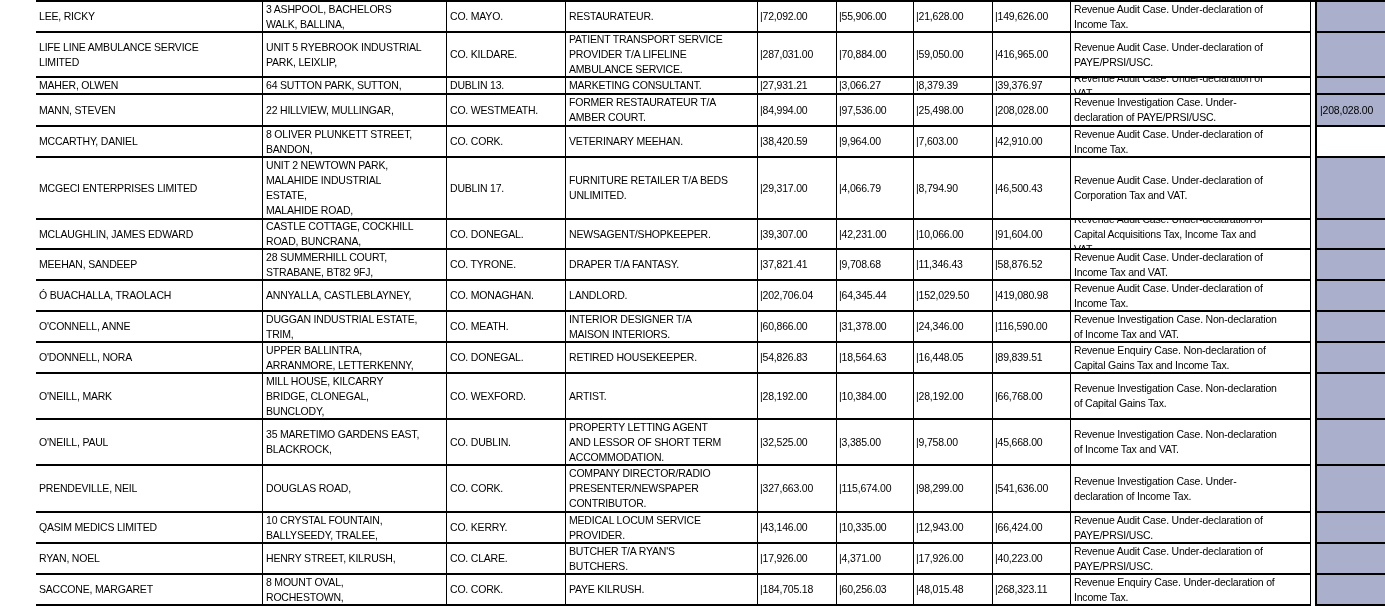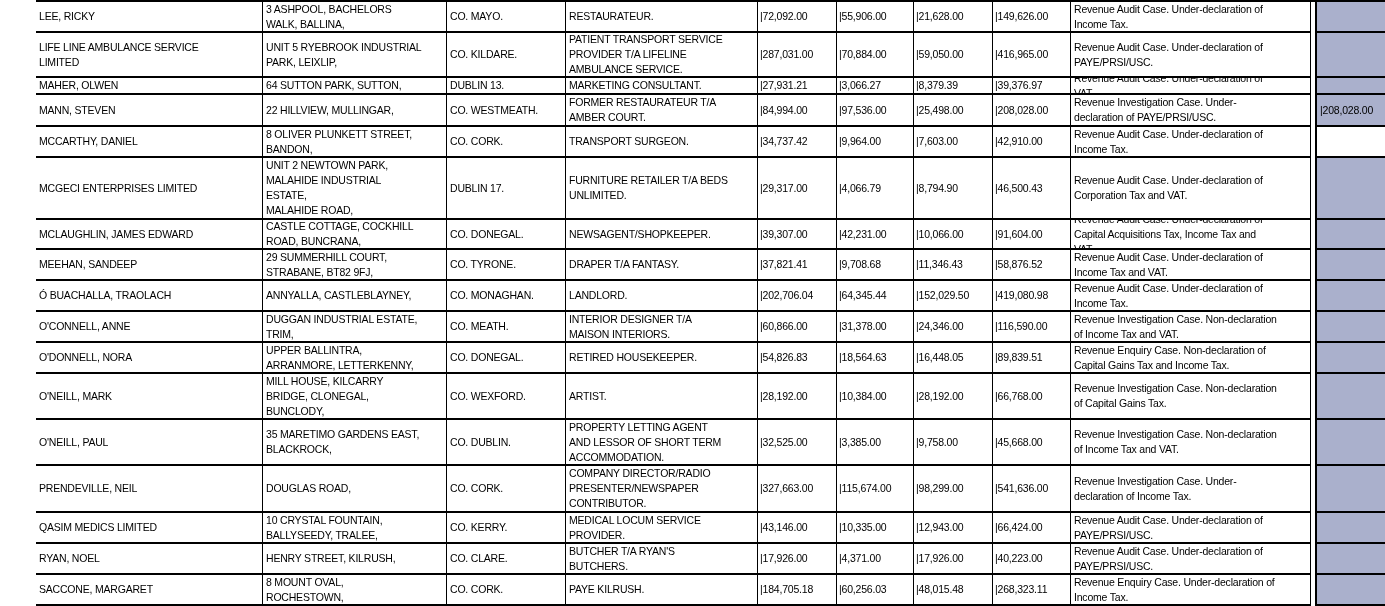--- a/index.html
+++ b/index.html
@@ -55,33 +55,33 @@
 PARK, LEIXLIP,</div><div class="cell c-county">CO. KILDARE.</div><div class="cell c-occ">PATIENT TRANSPORT SERVICE
 PROVIDER T/A LIFELINE
 AMBULANCE SERVICE.</div><div class="cell c-amt">|287,031.00</div><div class="cell c-amt">|70,884.00</div><div class="cell c-amt">|59,050.00</div><div class="cell c-amt">|416,965.00</div><div class="cell c-case">Revenue Audit Case. Under-declaration of
 PAYE/PRSI/USC.</div><div class="cell c-gap"></div><div class="cell c-extra hl"></div></div>
       <div class="row"><div class="cell c-name">MAHER, OLWEN</div><div class="cell c-addr">64 SUTTON PARK, SUTTON,</div><div class="cell c-county">DUBLIN 13.</div><div class="cell c-occ">MARKETING CONSULTANT.</div><div class="cell c-amt">|27,931.21</div><div class="cell c-amt">|3,066.27</div><div class="cell c-amt">|8,379.39</div><div class="cell c-amt">|39,376.97</div><div class="cell c-case">Revenue Audit Case. Under-declaration of
 VAT.</div><div class="cell c-gap"></div><div class="cell c-extra hl"></div></div>
       <div class="row"><div class="cell c-name">MANN, STEVEN</div><div class="cell c-addr">22 HILLVIEW, MULLINGAR,</div><div class="cell c-county">CO. WESTMEATH.</div><div class="cell c-occ">FORMER RESTAURATEUR T/A
 AMBER COURT.</div><div class="cell c-amt">|84,994.00</div><div class="cell c-amt">|97,536.00</div><div class="cell c-amt">|25,498.00</div><div class="cell c-amt">|208,028.00</div><div class="cell c-case">Revenue Investigation Case. Under-
 declaration of PAYE/PRSI/USC.</div><div class="cell c-gap"></div><div class="cell c-extra hl">|208,028.00</div></div>
       <div class="row"><div class="cell c-name">MCCARTHY, DANIEL</div><div class="cell c-addr">8 OLIVER PLUNKETT STREET,
-BANDON,</div><div class="cell c-county">CO. CORK.</div><div class="cell c-occ">TRANSPORT SURGEON.</div><div class="cell c-amt">|34,737.42</div><div class="cell c-amt">|9,964.00</div><div class="cell c-amt">|7,603.00</div><div class="cell c-amt">|42,910.00</div><div class="cell c-case">Revenue Audit Case. Under-declaration of
+BANDON,</div><div class="cell c-county">CO. CORK.</div><div class="cell c-occ">VETERINARY MEEHAN.</div><div class="cell c-amt">|38,420.59</div><div class="cell c-amt">|9,964.00</div><div class="cell c-amt">|7,603.00</div><div class="cell c-amt">|42,910.00</div><div class="cell c-case">Revenue Audit Case. Under-declaration of
 Income Tax.</div><div class="cell c-gap"></div><div class="cell c-extra"></div></div>
       <div class="row"><div class="cell c-name">MCGECI ENTERPRISES LIMITED</div><div class="cell c-addr">UNIT 2 NEWTOWN PARK,
 MALAHIDE INDUSTRIAL
 ESTATE,
 MALAHIDE ROAD,</div><div class="cell c-county">DUBLIN 17.</div><div class="cell c-occ">FURNITURE RETAILER T/A BEDS
 UNLIMITED.</div><div class="cell c-amt">|29,317.00</div><div class="cell c-amt">|4,066.79</div><div class="cell c-amt">|8,794.90</div><div class="cell c-amt">|46,500.43</div><div class="cell c-case">Revenue Audit Case. Under-declaration of
 Corporation Tax and VAT.</div><div class="cell c-gap"></div><div class="cell c-extra hl"></div></div>
       <div class="row"><div class="cell c-name">MCLAUGHLIN, JAMES EDWARD</div><div class="cell c-addr">CASTLE COTTAGE, COCKHILL
 ROAD, BUNCRANA,</div><div class="cell c-county">CO. DONEGAL.</div><div class="cell c-occ">NEWSAGENT/SHOPKEEPER.</div><div class="cell c-amt">|39,307.00</div><div class="cell c-amt">|42,231.00</div><div class="cell c-amt">|10,066.00</div><div class="cell c-amt">|91,604.00</div><div class="cell c-case">Revenue Audit Case. Under-declaration of
 Capital Acquisitions Tax, Income Tax and
 VAT.</div><div class="cell c-gap"></div><div class="cell c-extra hl"></div></div>
-      <div class="row"><div class="cell c-name">MEEHAN, SANDEEP</div><div class="cell c-addr">29 SUMMERHILL COURT,
+      <div class="row"><div class="cell c-name">MEEHAN, SANDEEP</div><div class="cell c-addr">28 SUMMERHILL COURT,
 STRABANE, BT82 9FJ,</div><div class="cell c-county">CO. TYRONE.</div><div class="cell c-occ">DRAPER T/A FANTASY.</div><div class="cell c-amt">|37,821.41</div><div class="cell c-amt">|9,708.68</div><div class="cell c-amt">|11,346.43</div><div class="cell c-amt">|58,876.52</div><div class="cell c-case">Revenue Audit Case. Under-declaration of
 Income Tax and VAT.</div><div class="cell c-gap"></div><div class="cell c-extra hl"></div></div>
       <div class="row"><div class="cell c-name">Ó BUACHALLA, TRAOLACH</div><div class="cell c-addr">ANNYALLA, CASTLEBLAYNEY,</div><div class="cell c-county">CO. MONAGHAN.</div><div class="cell c-occ">LANDLORD.</div><div class="cell c-amt">|202,706.04</div><div class="cell c-amt">|64,345.44</div><div class="cell c-amt">|152,029.50</div><div class="cell c-amt">|419,080.98</div><div class="cell c-case">Revenue Audit Case. Under-declaration of
 Income Tax.</div><div class="cell c-gap"></div><div class="cell c-extra hl"></div></div>
       <div class="row"><div class="cell c-name">O'CONNELL, ANNE</div><div class="cell c-addr">DUGGAN INDUSTRIAL ESTATE,
 TRIM,</div><div class="cell c-county">CO. MEATH.</div><div class="cell c-occ">INTERIOR DESIGNER T/A
 MAISON INTERIORS.</div><div class="cell c-amt">|60,866.00</div><div class="cell c-amt">|31,378.00</div><div class="cell c-amt">|24,346.00</div><div class="cell c-amt">|116,590.00</div><div class="cell c-case">Revenue Investigation Case. Non-declaration
 of Income Tax and VAT.</div><div class="cell c-gap"></div><div class="cell c-extra hl"></div></div>
       <div class="row"><div class="cell c-name">O'DONNELL, NORA</div><div class="cell c-addr">UPPER BALLINTRA,
 ARRANMORE, LETTERKENNY,</div><div class="cell c-county">CO. DONEGAL.</div><div class="cell c-occ">RETIRED HOUSEKEEPER.</div><div class="cell c-amt">|54,826.83</div><div class="cell c-amt">|18,564.63</div><div class="cell c-amt">|16,448.05</div><div class="cell c-amt">|89,839.51</div><div class="cell c-case">Revenue Enquiry Case. Non-declaration of

